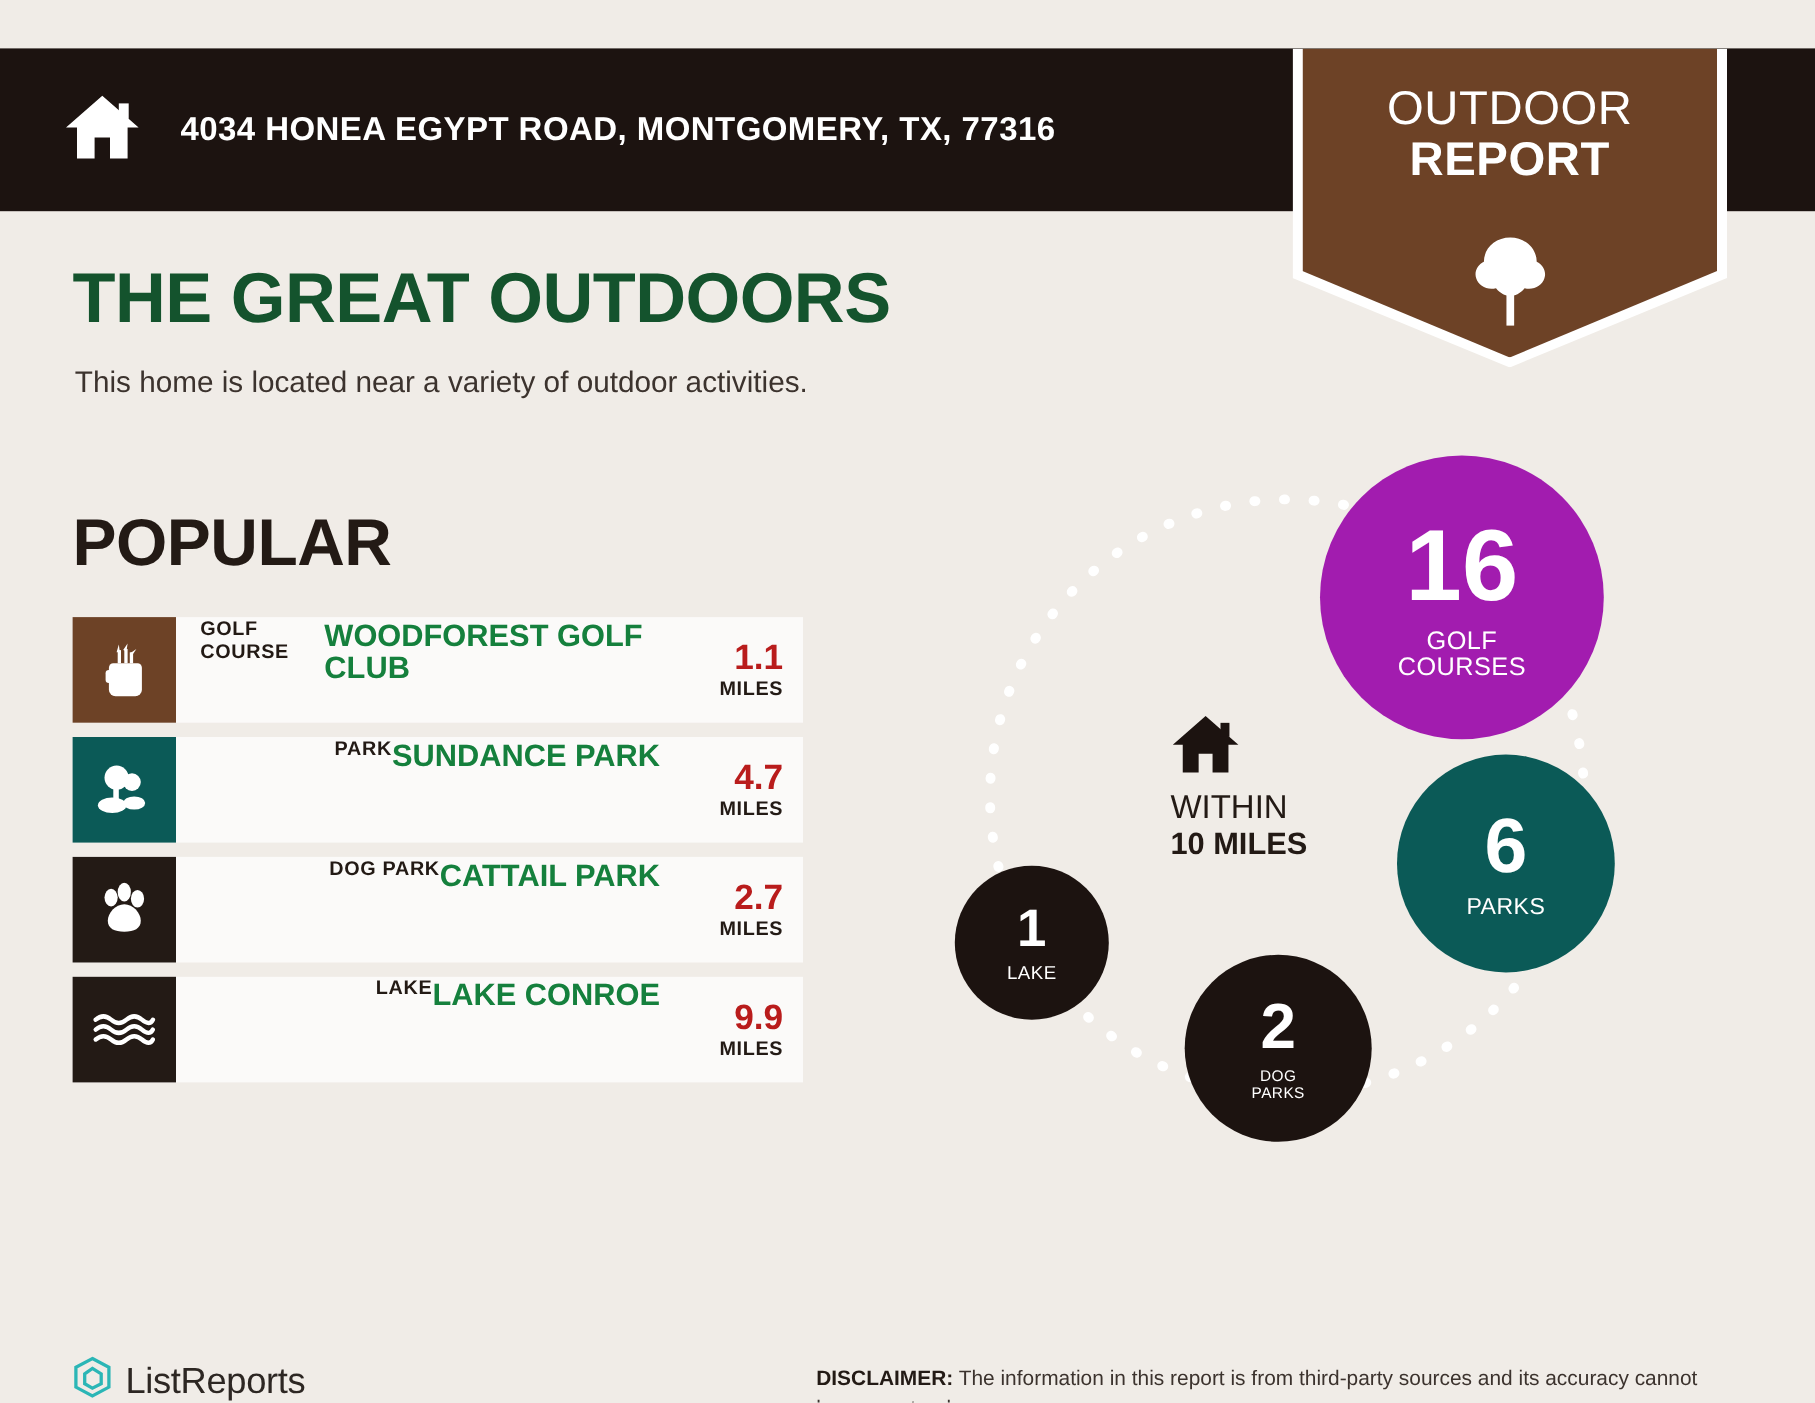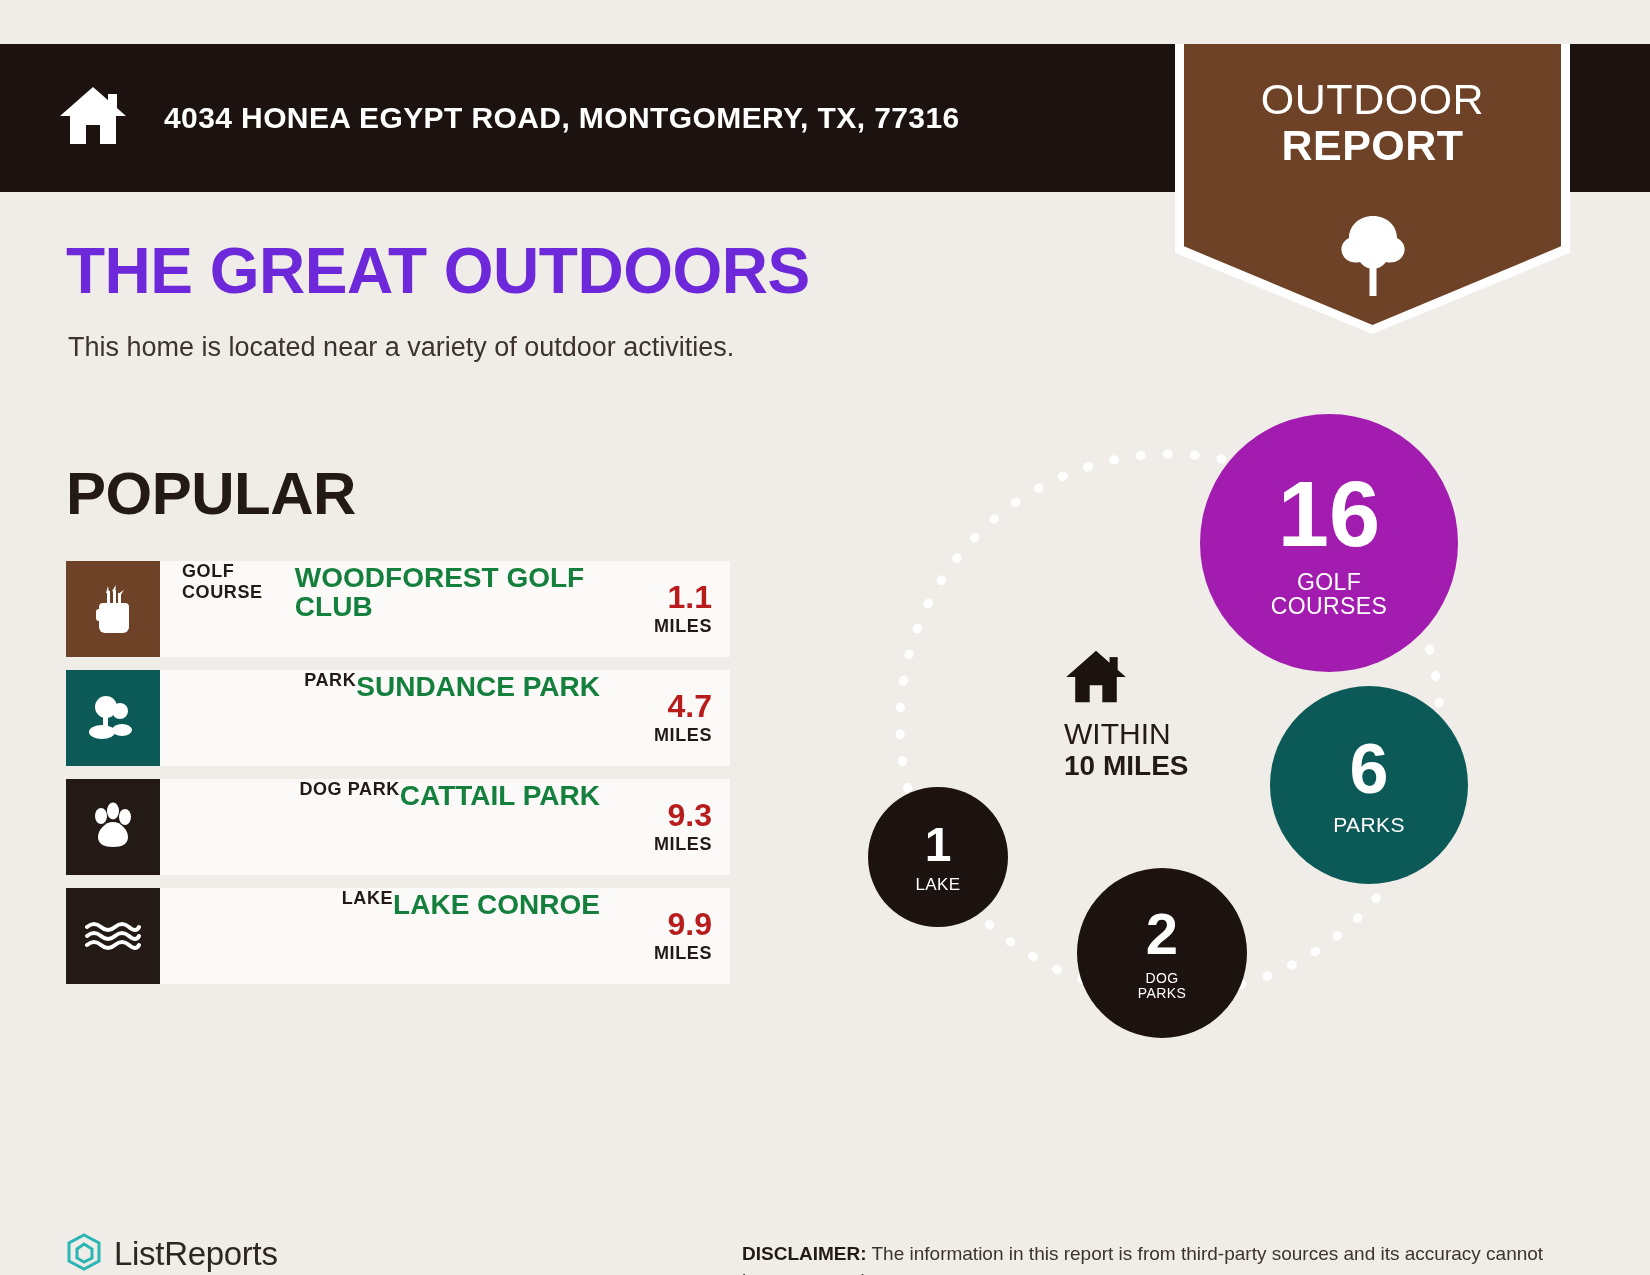--- a/index.html
+++ b/index.html
@@ -42,21 +42,21 @@
     position: absolute; left: 0; top: 32px; width: 100%;
     text-align: center; color: #fff; line-height: 1.08;
   }
   .badge-text .l1 { font-size: 43px; font-weight: 300; letter-spacing: 0.5px; }
   .badge-text .l2 { font-size: 43px; font-weight: bold; letter-spacing: 0.5px; }
   .badge-tree { position: absolute; left: 50%; top: 168px; transform: translateX(-50%); }
 
   
   .title {
     position: absolute; left: 66px; top: 190px;
-    font-size: 64px; font-weight: bold; color: #6d28d9; letter-spacing: -0.5px;
+    font-size: 64px; font-weight: bold; color: #14532d; letter-spacing: -0.5px;
   }
   .subtitle {
     position: absolute; left: 68px; top: 288px;
     font-size: 27px; color: #3c332e; font-weight: 400;
   }
   .popular {
     position: absolute; left: 66px; top: 415px;
     font-size: 60px; font-weight: bold; color: #231a15; letter-spacing: -0.5px;
   }
 
@@ -202,21 +202,21 @@
           <ellipse cx="25" cy="9" rx="6" ry="8.5" fill="#ffffff"></ellipse>
           <ellipse cx="37" cy="15" rx="6" ry="8" fill="#ffffff"></ellipse>
           <path fill="#ffffff" d="M25 20 c8 0 15 8 15 15 c0 7 -6 10 -15 10 c-9 0 -15 -3 -15 -10 c0 -7 7 -15 15 -15 z"></path>
         </svg>
       </div>
       <div class="txt">
         <div class="cat">DOG PARK</div>
         <div class="name">CATTAIL PARK</div>
       </div>
       <div class="dist">
-        <div class="num">9.3</div>
+        <div class="num">2.7</div>
         <div class="unit">MILES</div>
       </div>
     </div>
 
     <div class="row">
       <div class="swatch" style="background:#231a15">
         <svg width="58" height="34" viewBox="0 0 58 34">
           <path d="M3 8 q7 -6 14 0 t14 0 t14 0 t10 0" stroke="#ffffff" stroke-width="4" fill="none" stroke-linecap="round"></path>
           <path d="M3 17 q7 -6 14 0 t14 0 t14 0 t10 0" stroke="#ffffff" stroke-width="4" fill="none" stroke-linecap="round"></path>
           <path d="M3 26 q7 -6 14 0 t14 0 t14 0 t10 0" stroke="#ffffff" stroke-width="4" fill="none" stroke-linecap="round"></path>

